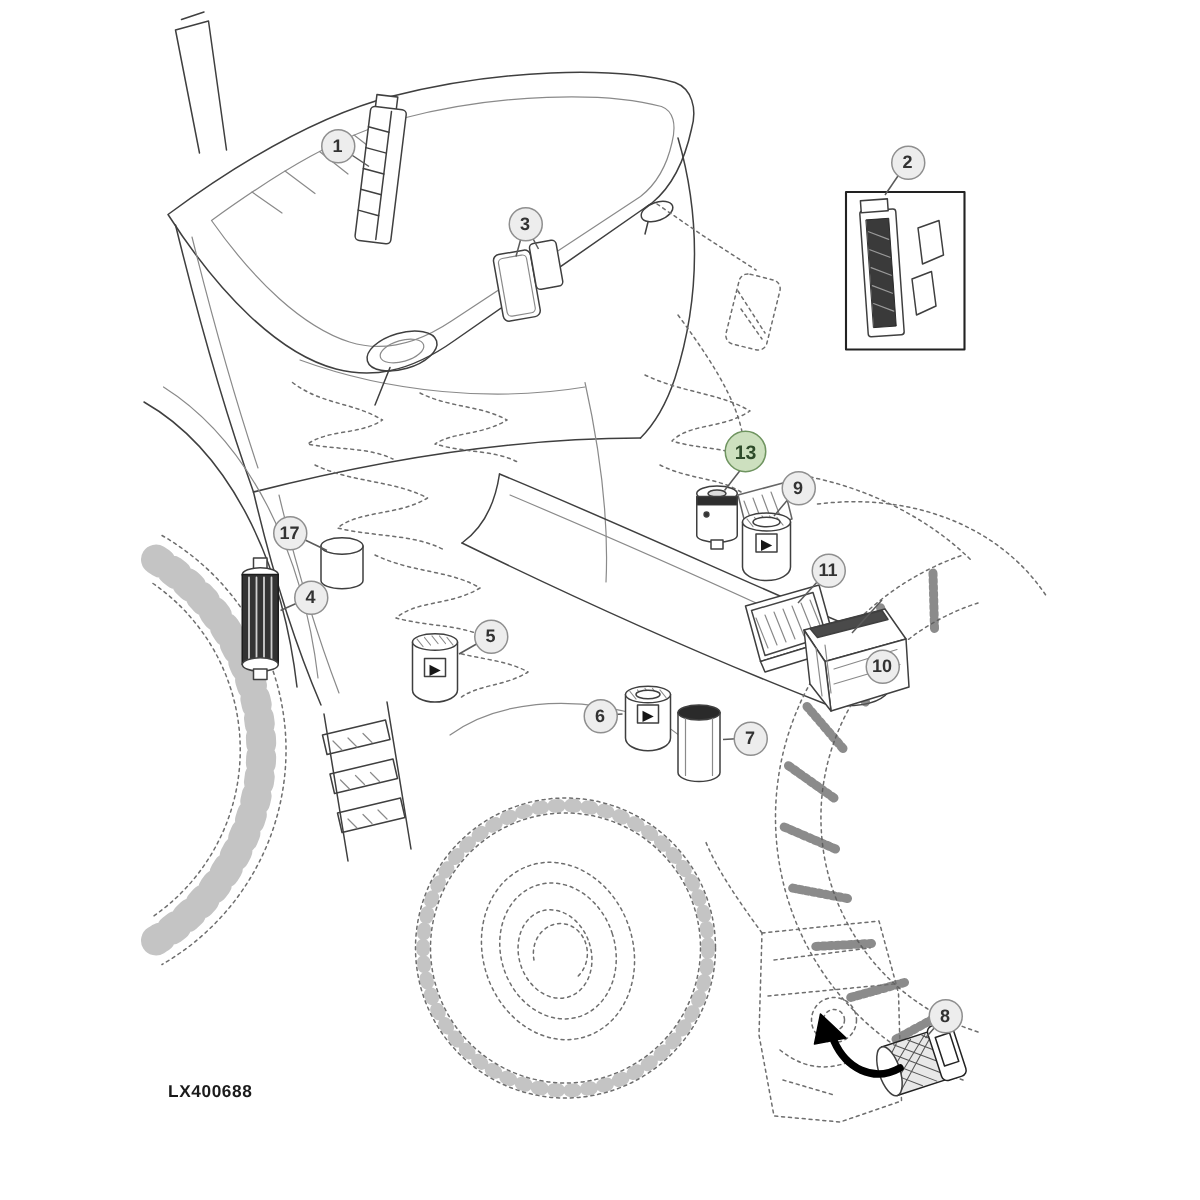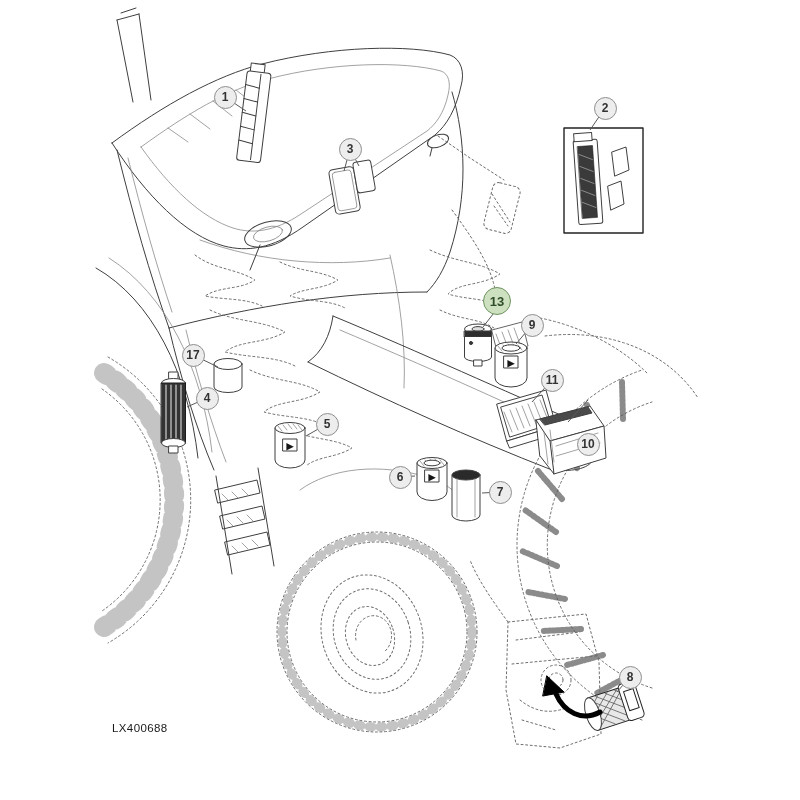--- a/index.html
+++ b/index.html
@@ -15,21 +15,21 @@
   svg.art .lug{stroke:#5a5a5a;stroke-width:6;stroke-dasharray:2 2.4;opacity:.7;}
   svg.art text.sym{font-family:"Liberation Sans",sans-serif;font-size:9px;font-weight:bold;
     fill:#161616;stroke:none;text-anchor:middle;}
   .callout{position:absolute;display:flex;align-items:center;justify-content:center;
     border-radius:50%;box-sizing:border-box;cursor:pointer;z-index:3;
     background:var(--cf,#ededed);border:1.4px solid var(--cb,#8f8f8f);color:var(--ct,#333);
     font-family:"Liberation Sans",sans-serif;font-weight:bold;font-size:12px;line-height:1;}
   .callout.hl{background:var(--hf,#cde0bf);border-color:var(--hb,#6f9460);
     color:var(--ht,#2e4b2a);font-size:13px;}
   .code{position:absolute;left:112px;top:722px;z-index:3;
-    font-family:"Liberation Sans",sans-serif;font-weight:normal;font-size:11.5px;
+    font-family:"Liberation Sans",sans-serif;font-weight:bold;font-size:11.5px;
     letter-spacing:.4px;color:var(--cd,#1a1a1a);}
   .leaders{z-index:2;}
   #callout-layer{position:absolute;left:0;top:0;width:100%;height:100%;z-index:3;pointer-events:none;}
   #callout-layer .callout{pointer-events:auto;}
 </style>
 </head>
 <body>
 
 <div class="stage">
 

